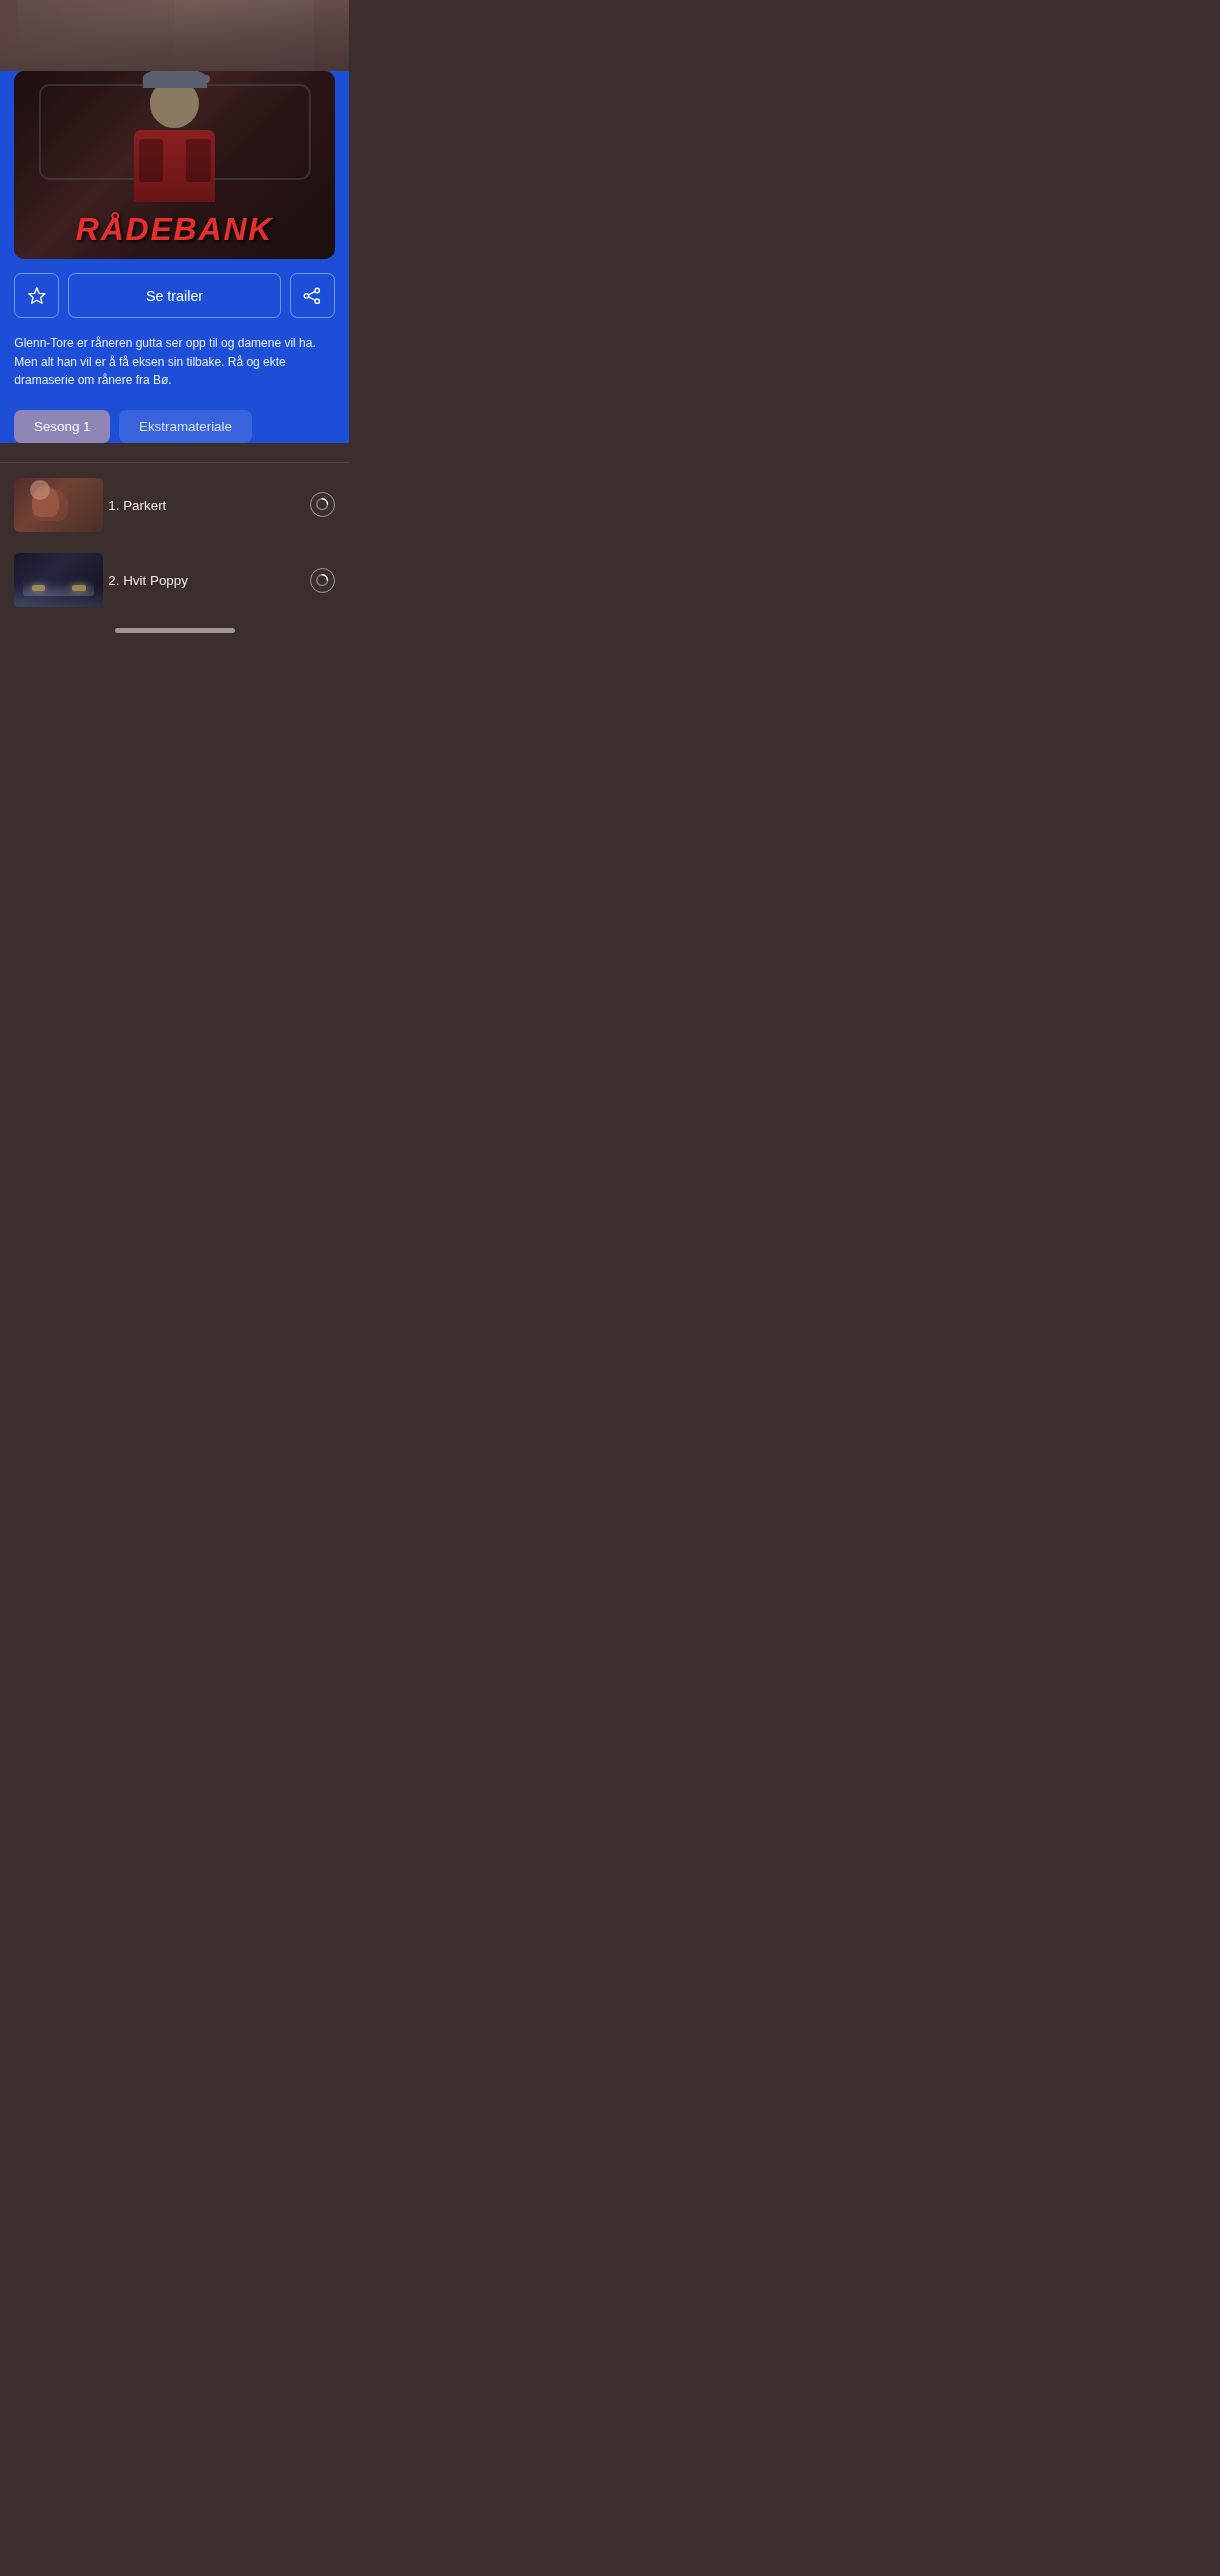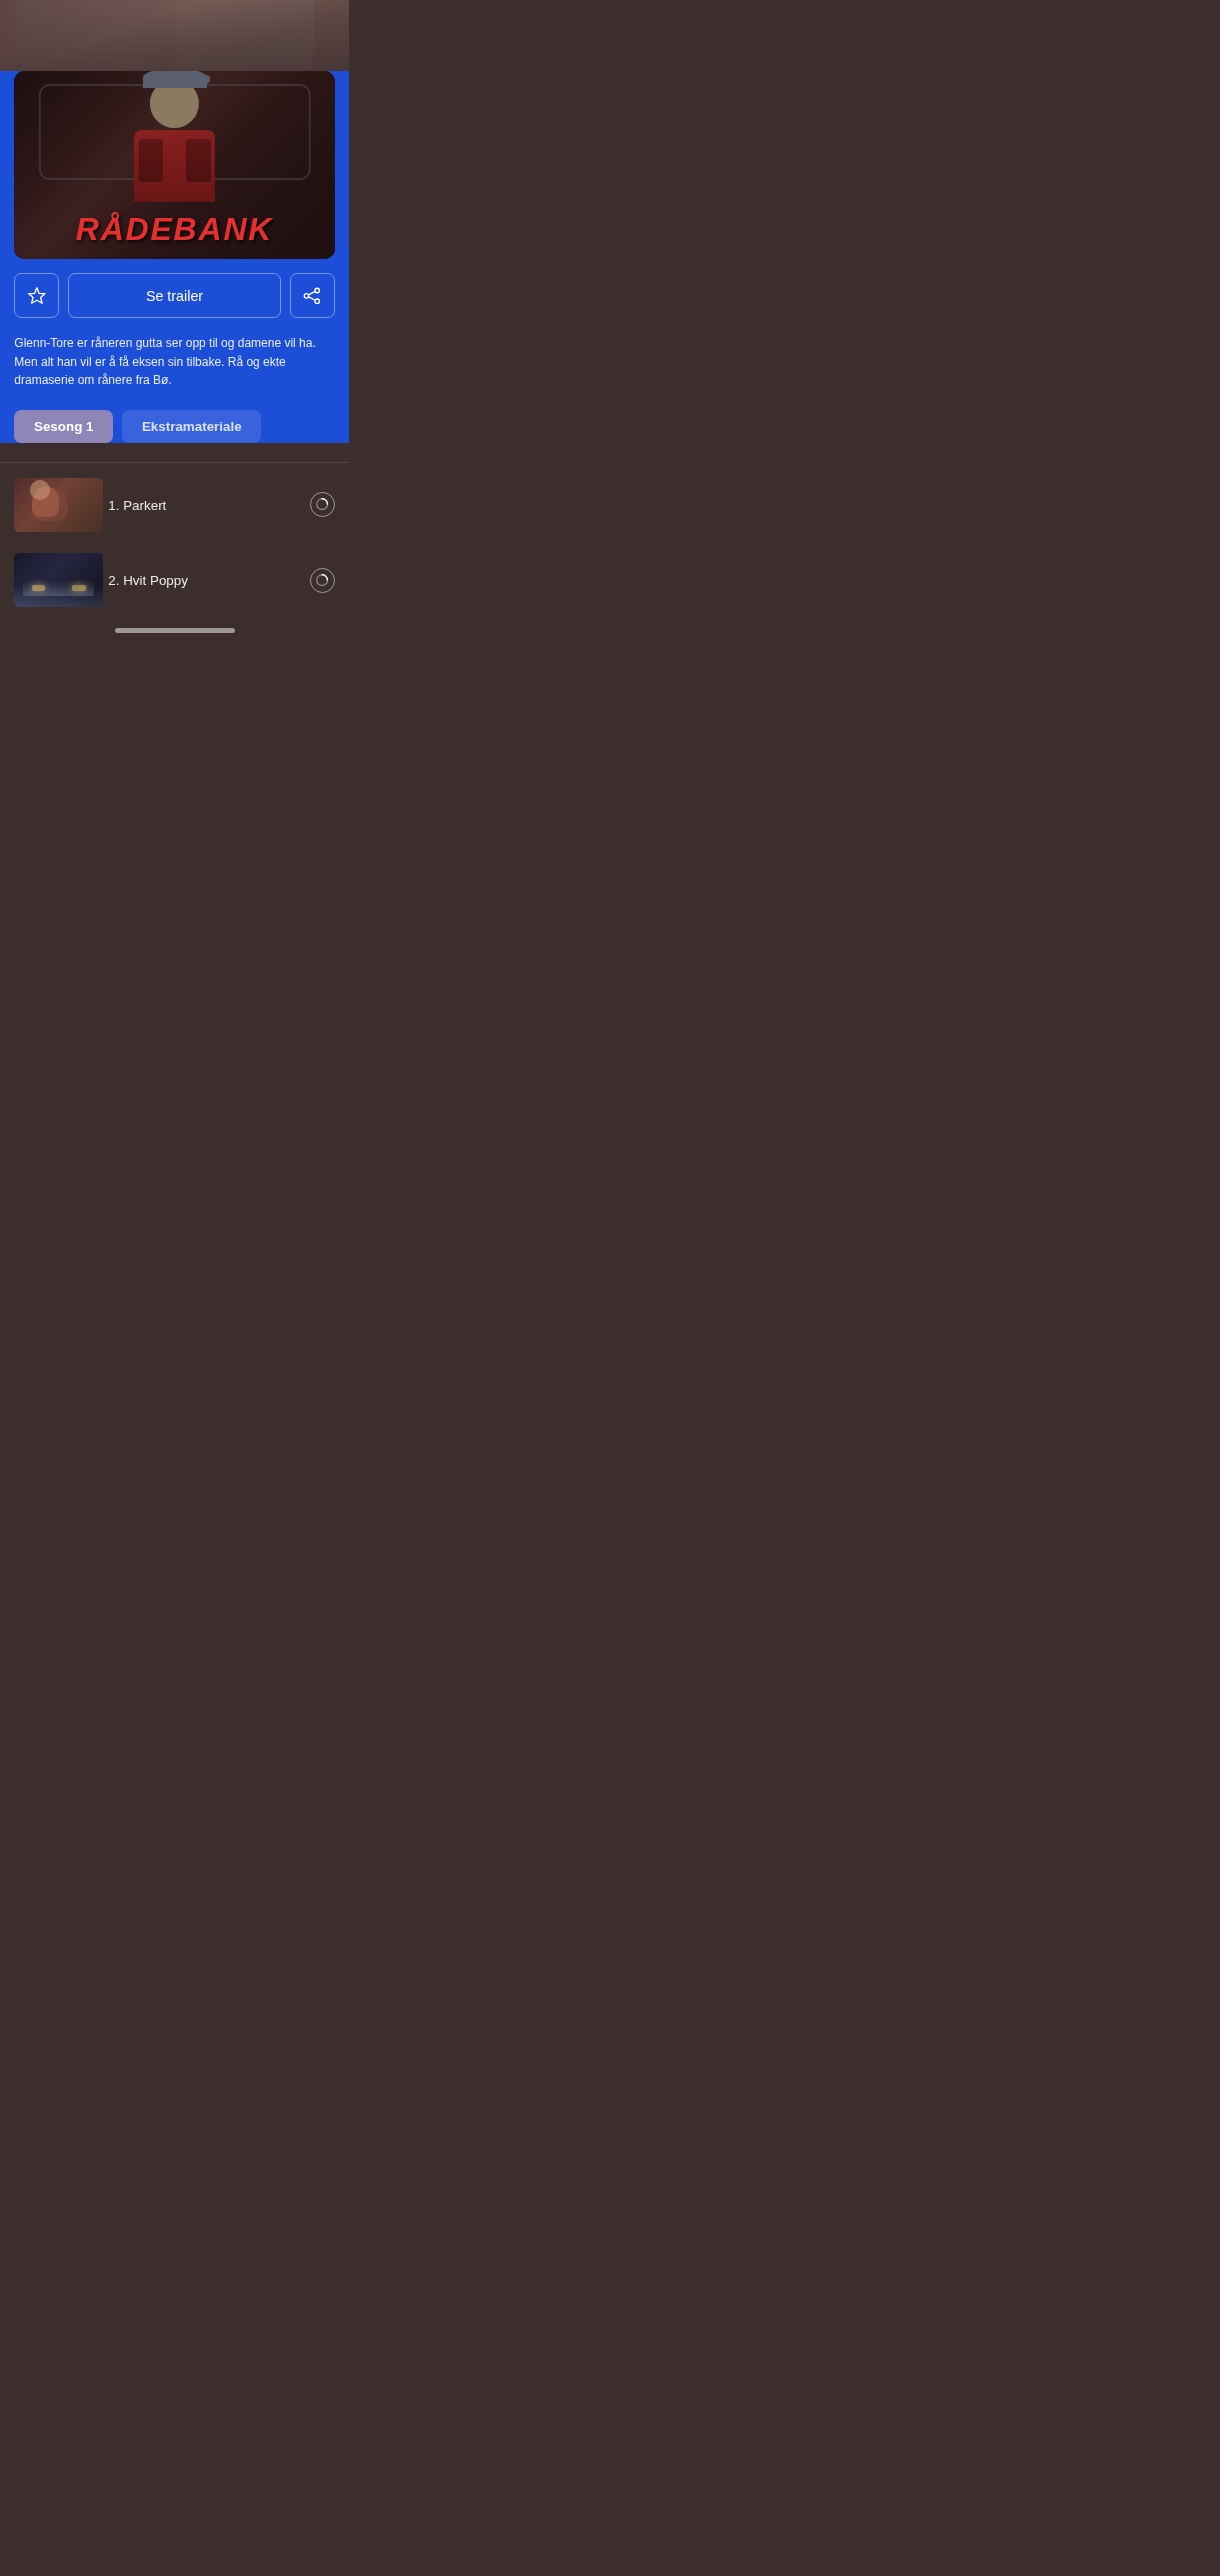--- a/index.html
+++ b/index.html
@@ -152,21 +152,21 @@
     
     .season-tabs {
       display: flex;
       gap: 9px;
       margin-bottom: 19.7px;
     }
     .tab-season {
       padding: 9px 19.7px;
       border-radius: 7.2px;
       font-size: 13.4px;
-      font-weight: 700;
+      font-weight: 400;
       cursor: pointer;
       border: none;
     }
     .tab-season.active {
       background: rgba(220,170,160,0.6);
       color: #fff;
     }
     .tab-season.inactive {
       background: rgba(255,255,255,0.12);
       color: rgba(255,255,255,0.8);

